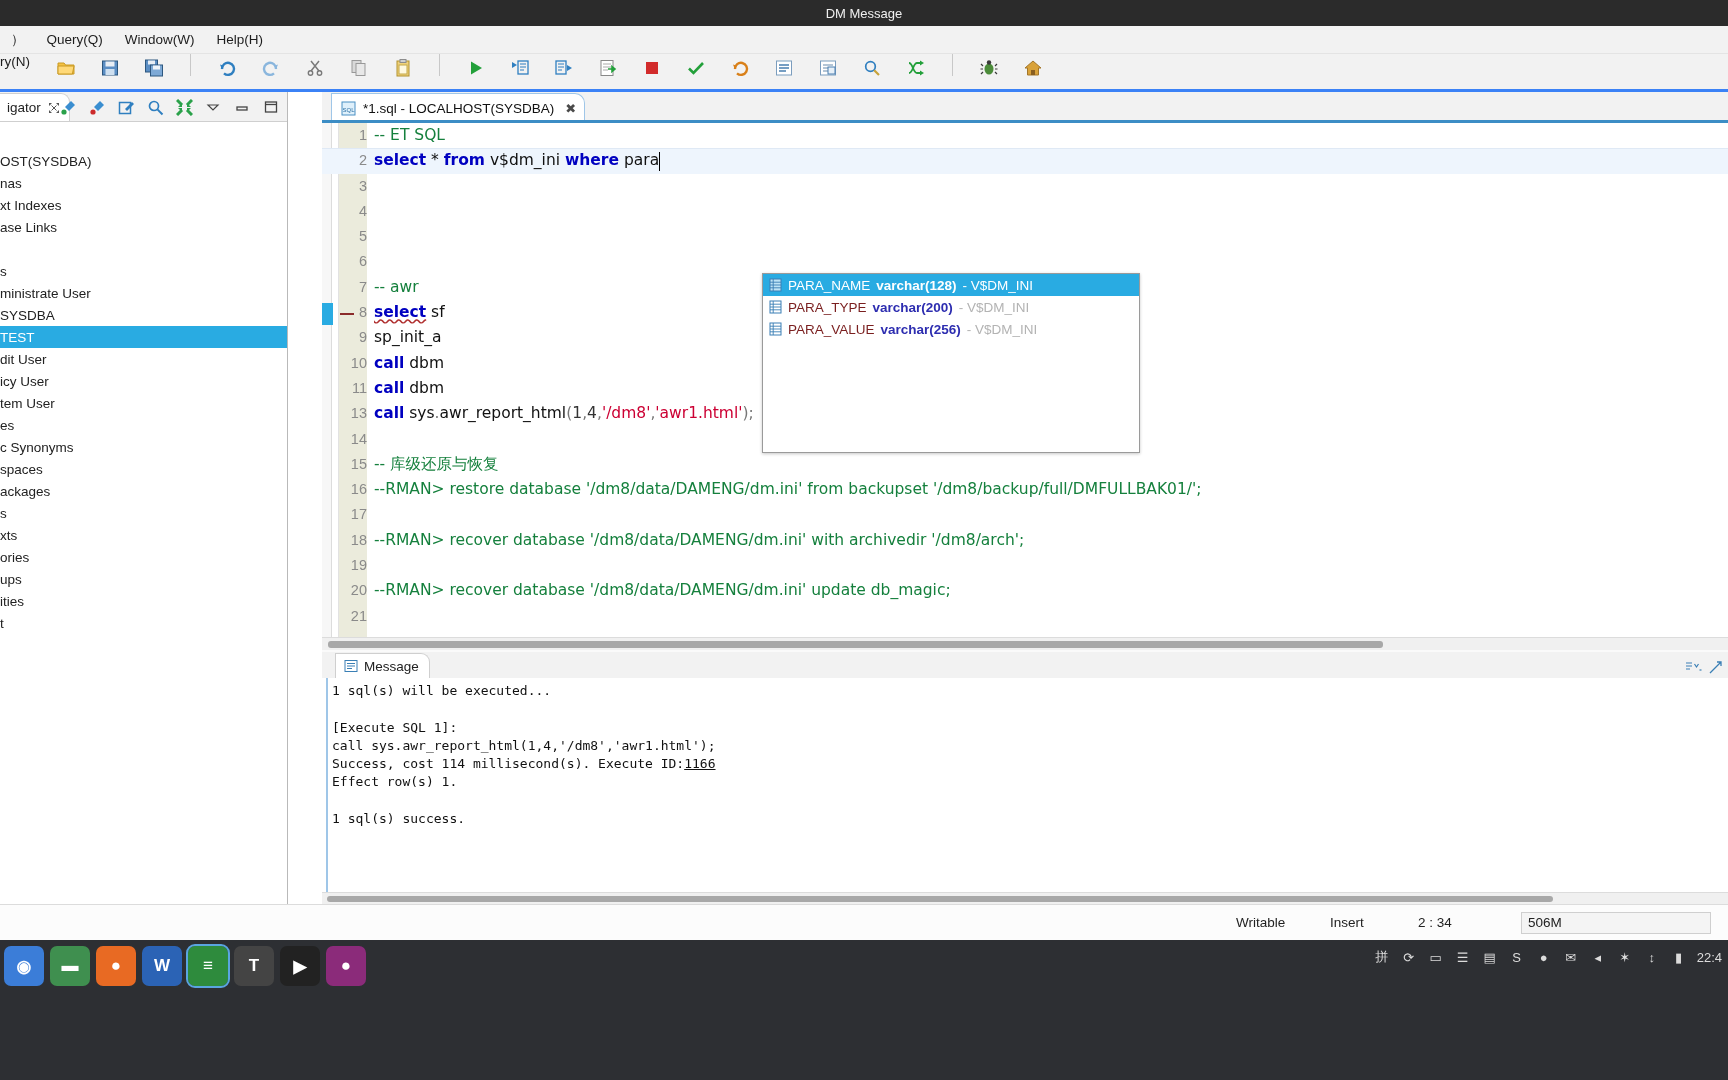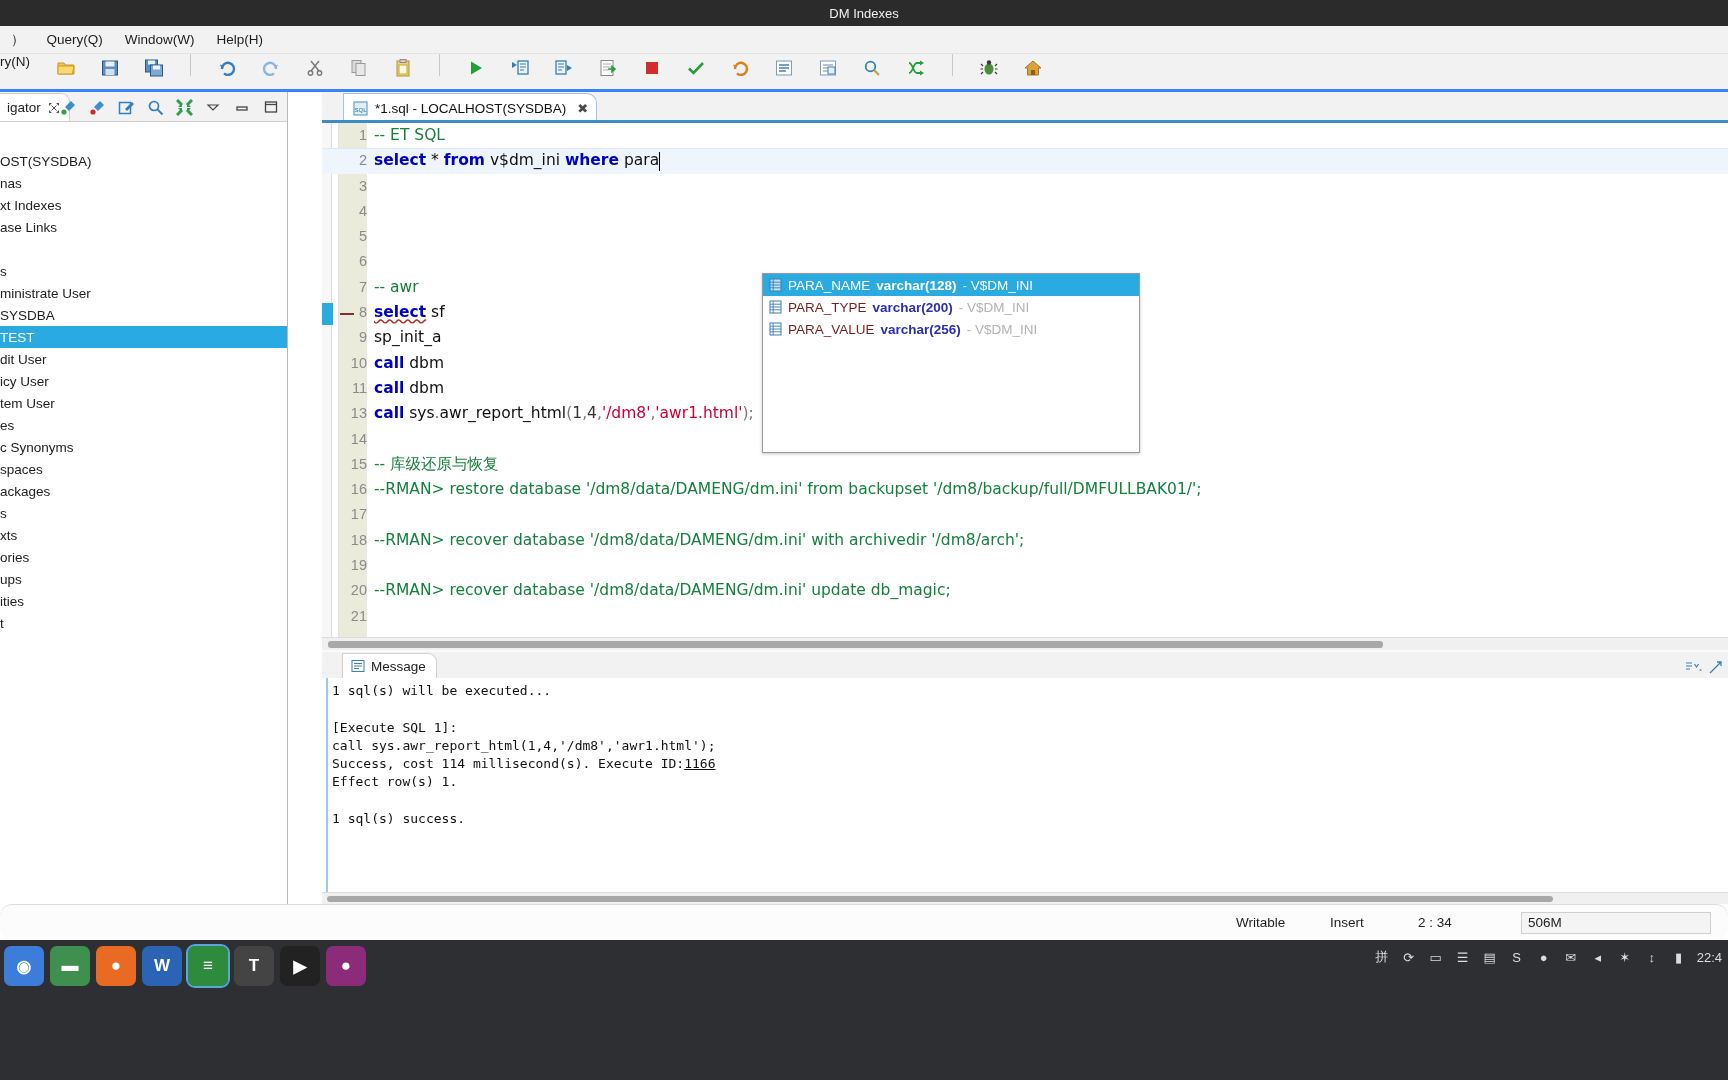--- a/index.html
+++ b/index.html
@@ -62,21 +62,21 @@
   .trow.sel { background:#29ABE2; color:#ffffff; }
 
   
   #editorarea {
     position:absolute; left:322px; top:92px; width:1406px; height:812px; background:#fafafa;
   }
   #edtabrow { height:30px; background:#f2f2f2; display:flex; align-items:flex-end; position:relative; }
   #edtab {
     height:29px; background:#ffffff; border:1px solid #9fc6e8; border-bottom:none;
     border-radius:0 10px 0 0; display:flex; align-items:center; gap:7px;
-    padding:0 8px 0 9px; font-size:13.5px; color:#111; margin-left:21px;
+    padding:0 8px 0 9px; font-size:13.5px; color:#111; margin-left:9px;
   }
   #edtab .closex { margin-left:4px; color:#4a4a4a; font-size:13px; }
   #edtabline { position:absolute; left:0; right:0; bottom:0; height:2px; background:#3c8dc5; }
 
   #editorbody {
     position:absolute; left:0; top:30px; width:1406px; height:528px; background:#ffffff;
     border-top:1px solid #3c8dc5;
     overflow:hidden;
   }
   #editorbody .marginbar {
@@ -146,21 +146,21 @@
   #acpopup .acrow.sel .ty { font-weight:bold; }
 
   
   #msgpanel {
     position:absolute; left:0; top:560px; width:1406px; height:252px; background:#ffffff;
   }
   #msgtabrow { height:26px; background:#f2f2f2; display:flex; align-items:flex-end; position:relative; }
   #msgtab {
     height:25px; background:#ffffff; border:1px solid #cfcfcf; border-bottom:none;
     border-radius:0 9px 0 0; display:flex; align-items:center; gap:6px;
-    padding:0 10px 0 8px; font-size:13.5px; margin-left:20px;
+    padding:0 10px 0 8px; font-size:13.5px; margin-left:13px;
   }
   #msgtools { position:absolute; right:5px; bottom:4px; display:flex; align-items:center; gap:7px; }
   #msglog {
     position:absolute; left:4px; top:26px; right:0; bottom:12px;
     border-left:2px solid #9fc6e8;
     font-family:"DejaVu Sans Mono", monospace; font-size:13px; line-height:18.3px;
     padding:4px 0 0 4px; color:#111; white-space:pre; overflow:hidden;
   }
   #msglog .exid { text-decoration:underline; }
   #msghscroll {
@@ -168,21 +168,21 @@
     background:#f0f0f0; border-top:1px solid #dcdcdc;
   }
   #msghscroll .thumb {
     position:absolute; left:5px; top:3px; height:6px; width:1226px; background:#a8a8a8; border-radius:3px;
   }
 
   
   #statusbar {
     position:absolute; left:0; top:904px; width:1728px; height:36px;
     background:#fcfcfc; border-top:1px solid #dcdcdc;
-    display:flex; align-items:center; font-size:13.5px; color:#222;border-radius:12px;
+    display:flex; align-items:center; font-size:13.5px; color:#222;
   }
   #statusbar .sb { position:absolute; }
 
   
   #taskbar {
     position:absolute; left:0; top:940px; width:1728px; height:140px;
     background:#2d2f33;
   }
   #tbapps { position:absolute; left:0; top:0; display:flex; align-items:center; gap:6px; padding:6px 4px; }
   .tbicon {
@@ -192,21 +192,21 @@
   .tbicon.active { outline:2px solid #5aa5e0; }
   #tbtray { position:absolute; right:6px; top:8px; display:flex; align-items:center; gap:9px; color:#dcdcdc; font-size:13px; }
   .trayicon { width:18px; height:18px; display:flex; align-items:center; justify-content:center; }
 
   svg { display:block; }
 </style>
 </head>
 <body>
 
 <div id="titlebar">
-  <span>DM Indexes</span>
+  <span>DM Message</span>
 </div>
 
 <div id="menubar">
   <div class="mi">）</div>
   <div class="mi">Query(Q)</div>
   <div class="mi">Window(W)</div>
   <div class="mi">Help(H)</div>
 </div>
 
 <div id="toolbar">

